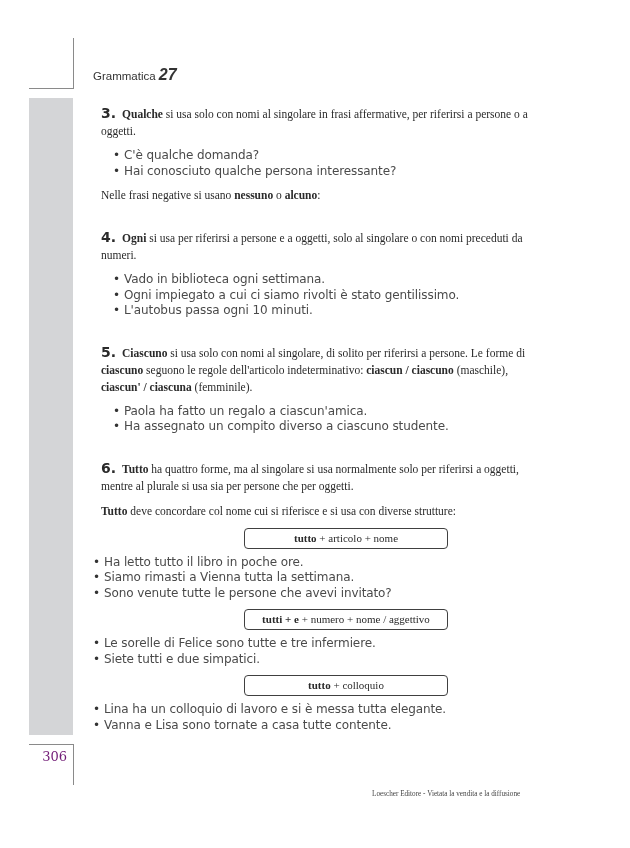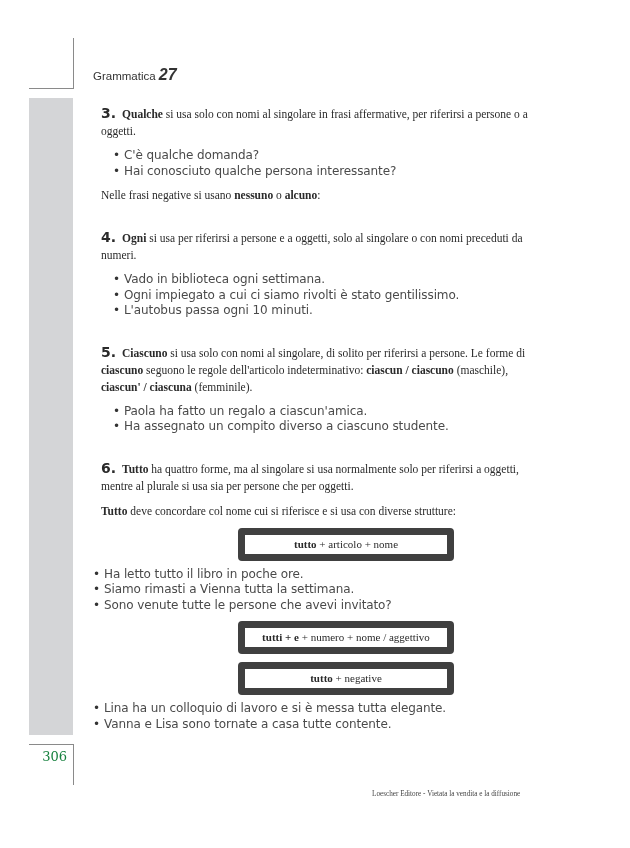--- a/index.html
+++ b/index.html
@@ -3,33 +3,33 @@
 <meta charset="utf-8">
 <style>
   html, body { margin:0; padding:0; }
   body { width:630px; height:848px; background:#ffffff; position:relative; overflow:hidden;
          font-family:"Liberation Serif", serif; color:#2a2a2a; }
   .corner-top { position:absolute; left:29px; top:38px; width:44px; height:50px;
                 border-right:1px solid #8a8a8a; border-bottom:1px solid #8a8a8a; }
   .sidebar { position:absolute; left:29px; top:98px; width:44px; height:637px; background:#d4d5d7; }
   .corner-bottom { position:absolute; left:29px; top:744px; width:44px; height:40px;
                    border-top:1px solid #8a8a8a; border-right:1px solid #8a8a8a; }
-  .page-number { position:absolute; right:6px; top:4px; font-size:13px; color:#15803d; font-family:"DejaVu Serif", serif; }
+  .page-number { position:absolute; right:6px; top:4px; font-size:13px; color:#701a75; font-family:"DejaVu Serif", serif; }
   .header { position:absolute; left:93px; top:66px; font-family:"Liberation Sans", sans-serif; font-size:11.5px; color:#333; }
   .header b { font-family:Liberation Sans, sans-serif; font-weight:bold; font-style:italic; font-size:16px; }
   .content { position:absolute; left:93px; top:97px; width:456px; }
   .section { margin-bottom:25px; }
   .para { font-size:11.5px; line-height:17px; margin:8px; }
   .num { font-family:"DejaVu Sans", sans-serif; font-weight:bold; font-size:14px; margin-right:6px; }
   .para b { font-weight:bold; }
   ul.ex { list-style:none; margin:2px 0 8px 0; padding-left:20px; font-family:"DejaVu Sans", sans-serif;
           font-size:12px; color:#4a4a4a; line-height:15.5px; letter-spacing:-0.1px; }
   ul.ex.flat { padding-left:0; }
   ul.ex li::before { content:"•"; margin-right:4px; color:#333; }
-  .formula { width:202px; margin:8px auto 6px auto; border:7px solid #404040; border-radius:4px;
+  .formula { width:202px; margin:8px auto 6px auto; border:1px solid #404040; border-radius:4px;
              text-align:center; font-size:11px; line-height:19px; padding:0; transform:translateX(25px); }
   .formula b { font-weight:bold; }
   .footer { position:absolute; left:372px; top:790px; font-size:7.2px; color:#444; }
 </style>
 </head>
 <body>
 
 <div class="corner-top"></div>
 <div class="sidebar"></div>
 <div class="corner-bottom">
@@ -90,23 +90,27 @@
     </div>
     <ul class="ex flat">
       <li>Ha letto tutto il libro in poche ore.</li>
       <li>Siamo rimasti a Vienna tutta la settimana.</li>
       <li>Sono venute tutte le persone che avevi invitato?</li>
     </ul>
 
     <div class="formula">
       <b>tutti + e</b><span> + numero + nome / aggettivo</span>
     </div>
+    <ul class="ex flat">
+      <li>Le sorelle di Felice sono tutte e tre infermiere.</li>
+      <li>Siete tutti e due simpatici.</li>
+    </ul>
 
     <div class="formula">
-      <b>tutto</b><span> + negative</span>
+      <b>tutto</b><span> + colloquio</span>
     </div>
     <ul class="ex flat">
       <li>Lina ha un colloquio di lavoro e si è messa tutta elegante.</li>
       <li>Vanna e Lisa sono tornate a casa tutte contente.</li>
     </ul>
   </div>
 </div>
 
 <div class="footer">Loescher Editore - Vietata la vendita e la diffusione</div>
 

